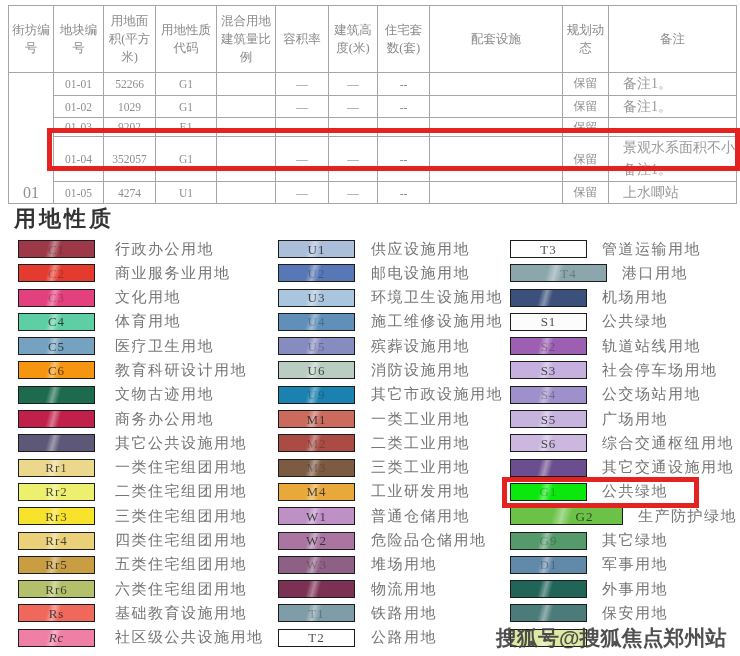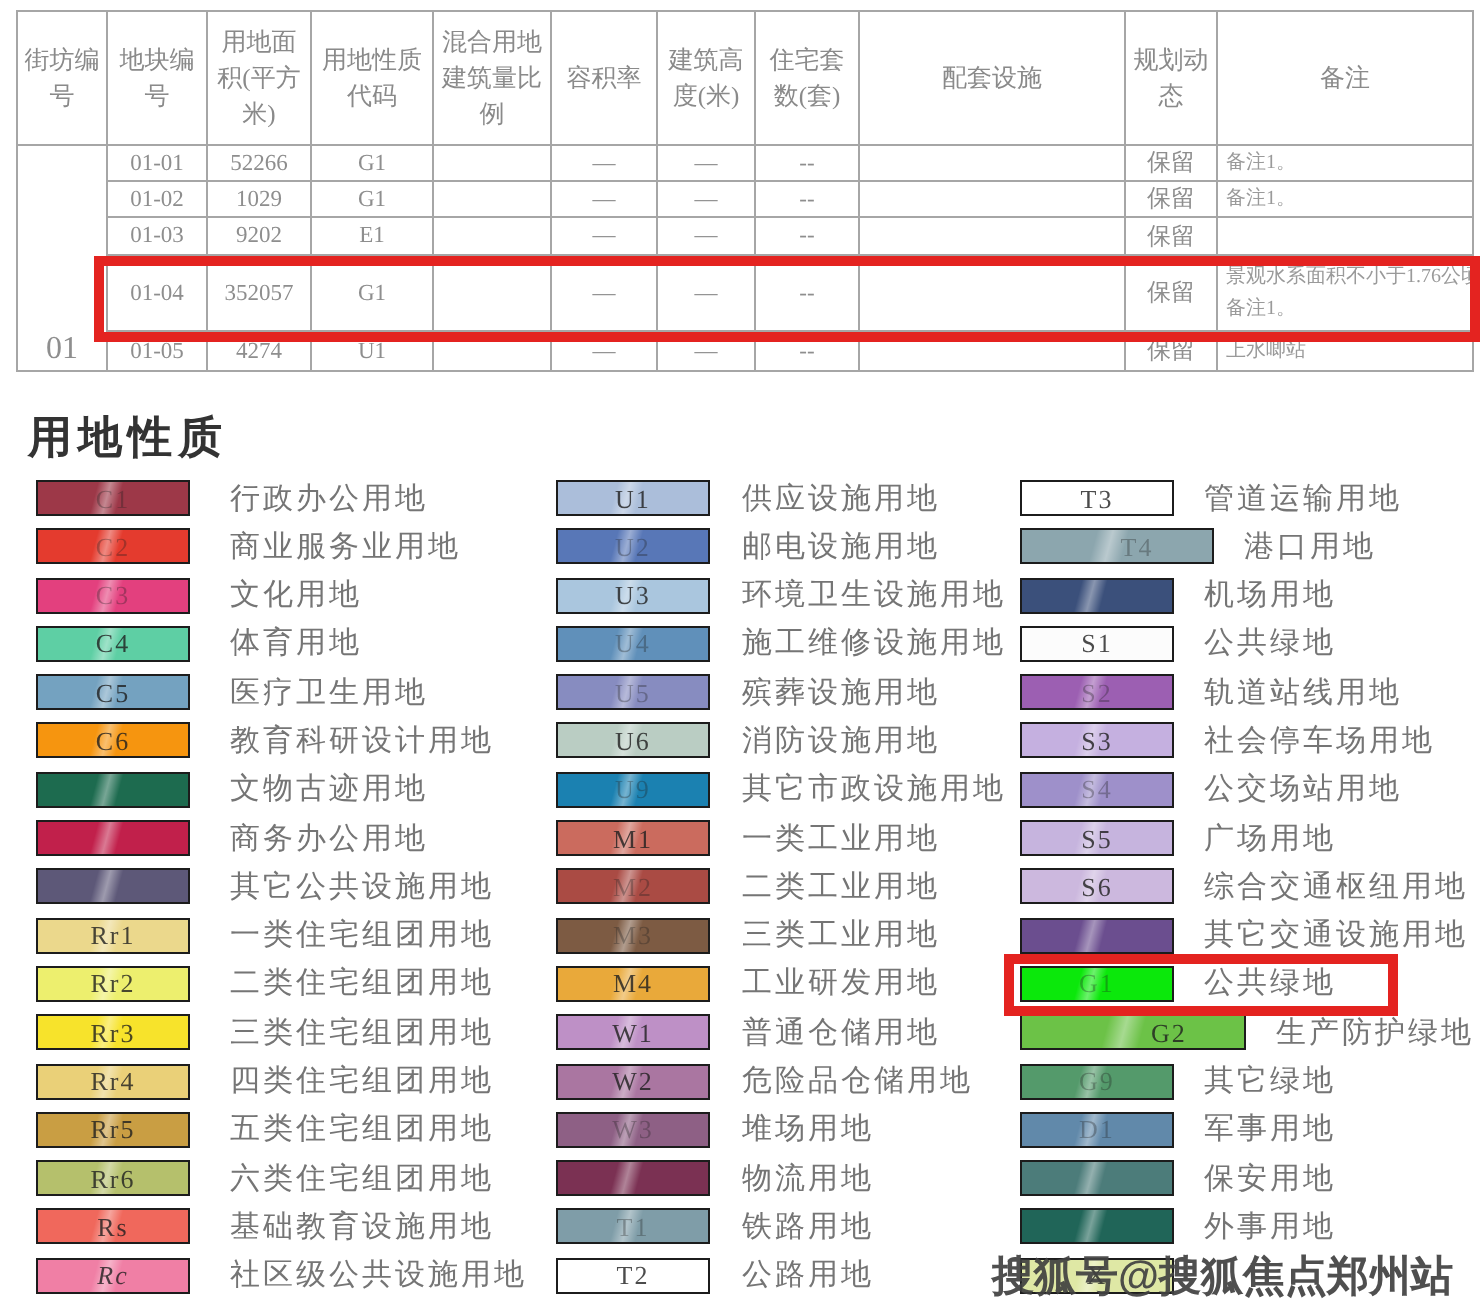--- a/index.html
+++ b/index.html
@@ -9,21 +9,21 @@
   
   .tbl-wrap{position:absolute;left:8px;top:5px;}
   table{border-collapse:collapse;table-layout:fixed;width:728px;color:#8e8e8e;}
   th,td{border:1px solid #a6a6a6;padding:0 2px;text-align:center;overflow:hidden;
         font-weight:normal;}
   thead th{height:66px;font-size:12.5px;line-height:1.45;color:#8a8a8a;}
   tbody td{font-size:11.5px;}
   tr.h18 td{height:17px;} tr.h19 td{height:18px;} tr.h38 td{height:37px;} tr.h20 td{height:19px;}
   td.block{vertical-align:bottom;padding-bottom:1px;font-size:16px;}
   td.remark{text-align:left;padding-left:4px;}
-  td.remark div{font-size:10px;line-height:1.55;color:#9a9a9a;white-space:nowrap;}
+  td.remark div{font-size:14px;line-height:1.55;color:#9a9a9a;white-space:nowrap;margin-left:10px;}
   td.status{font-size:12px;}
 
   
   .hlbox{position:absolute;border:5px solid #e42320;pointer-events:none;}
   .hl-row{left:47px;top:128px;width:683px;height:33px;}
   .hl-g1{left:502px;top:477px;width:187px;height:21px;}
 
   
   .legend-title{position:absolute;left:14px;top:204px;margin:0;
     font-family:"Liberation Sans","DejaVu Sans",sans-serif;
@@ -437,28 +437,28 @@
           </div>
           <span class="legend-label">其它绿地</span>
         </div>
         <div class="legend-row">
           <div class="swatch" style="background-color: rgb(97, 137, 170);">
             <span class="code faint">D1</span>
           </div>
           <span class="legend-label">军事用地</span>
         </div>
         <div class="legend-row">
+          <div class="swatch" style="background-color: rgb(32, 101, 88);"></div>
+          <span class="legend-label">外事用地</span>
+        </div>
+        <div class="legend-row">
           <div class="swatch" style="background-color: rgb(76, 124, 122);"></div>
           <span class="legend-label">保安用地</span>
         </div>
         <div class="legend-row">
-          <div class="swatch" style="background-color: rgb(32, 101, 88);"></div>
-          <span class="legend-label">外事用地</span>
-        </div>
-        <div class="legend-row">
           <div class="swatch" style="background-color: rgb(223, 232, 165);">
             <span class="code clear">X</span>
           </div>
           <span class="legend-label"></span>
         </div>
       </div>
   </div>
 
   <div class="hlbox hl-g1" style="border-color: rgb(228, 35, 32);"></div>
 

